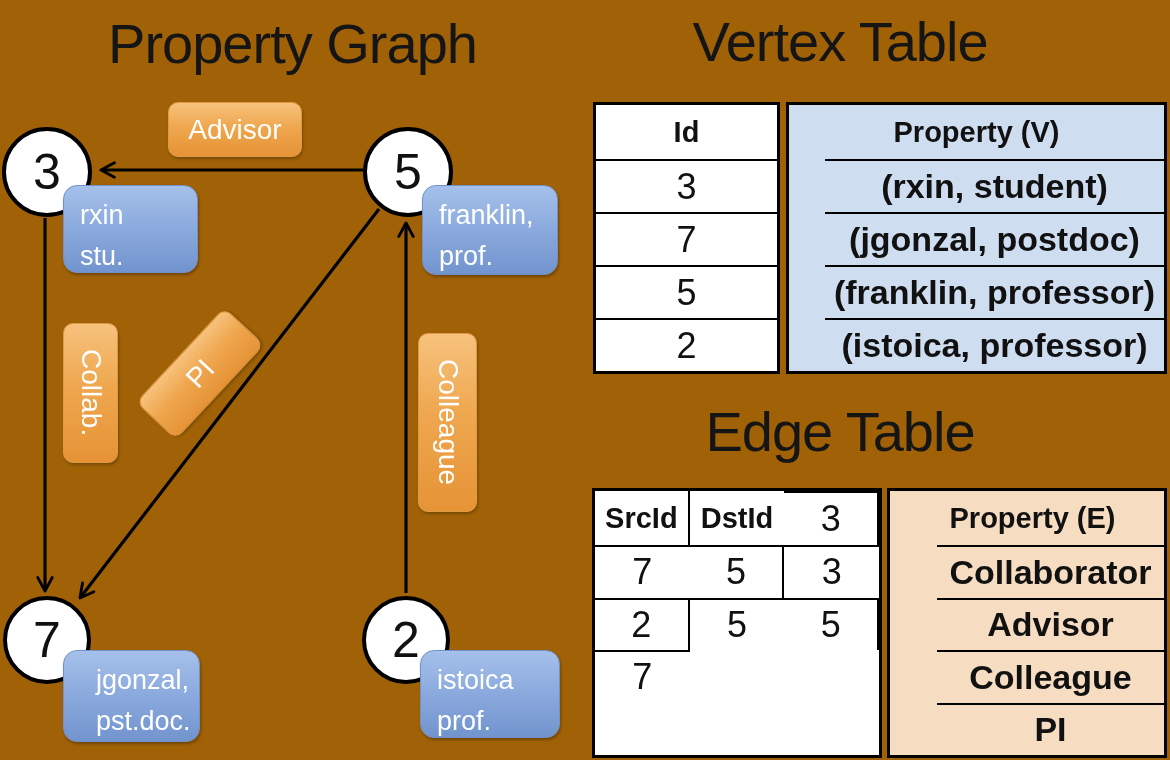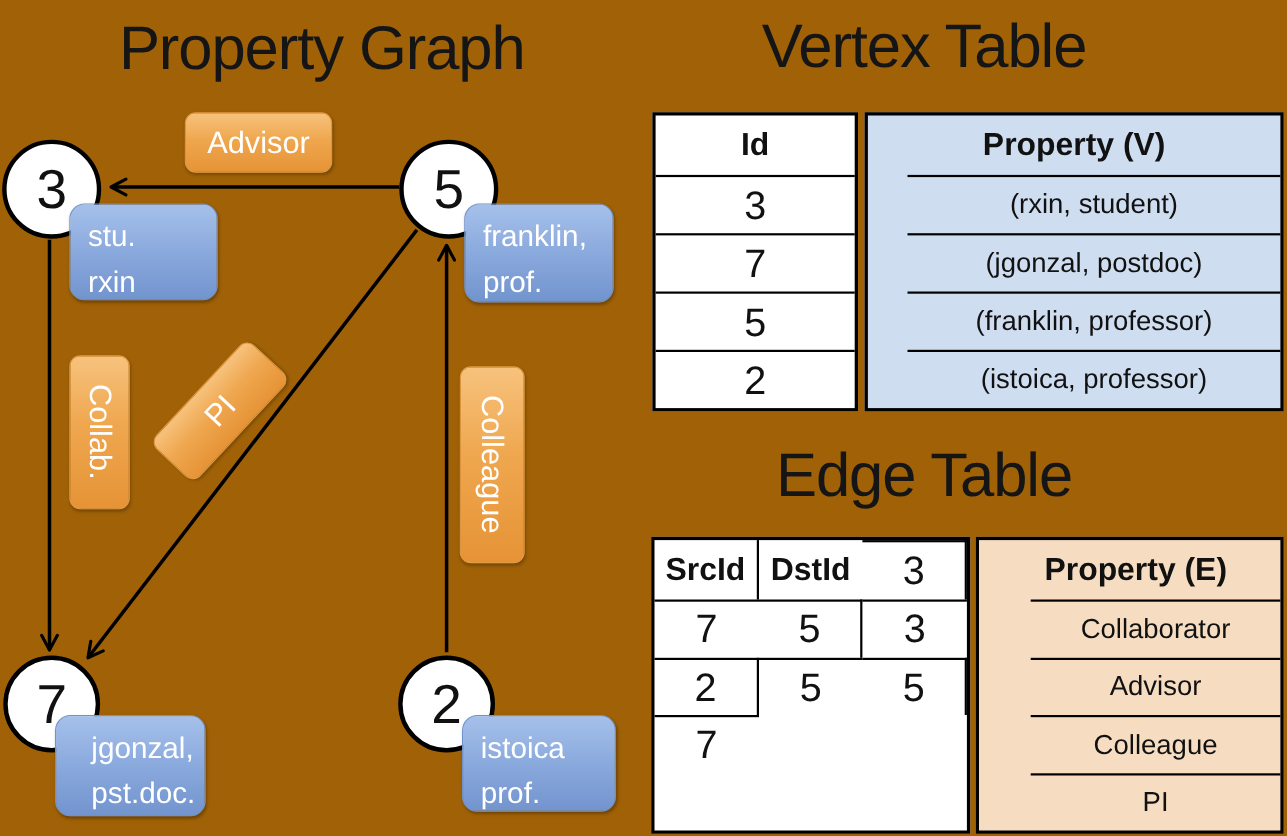--- a/index.html
+++ b/index.html
@@ -48,21 +48,21 @@
   .tbl{
     position:absolute;box-sizing:border-box;border:3px solid #000;display:grid;background:#fff;
   }
   .tbl .cell{
     box-sizing:border-box;display:flex;align-items:center;justify-content:center;
     border-top:2.5px solid #000;white-space:nowrap;
   }
   .tbl .cell.first{border-top:none;}
   .tbl .cell.head{font-weight:700;font-size:29px;}
   .tbl .cell.num{font-size:36px;font-weight:300;}
-  .tbl .cell.txt{font-size:25px;font-weight:400;margin-left:36px;}
+  .tbl .cell.txt{font-size:34px;font-weight:700;margin-left:36px;}
   .tbl .cell.colsep{border-right:2.5px solid #000;}
   #vt-id   {left:593px;top:102px;width:187px;height:272px;grid-template-rows:54px 1fr 1fr 1fr 1fr;}
   #vt-prop {left:786px;top:102px;width:381px;height:272px;grid-template-rows:54px 1fr 1fr 1fr 1fr;background:#cfddf1;}
   #et-ids  {left:592px;top:488px;width:290px;height:270px;grid-template-columns:1fr 1fr 1fr;grid-template-rows:54px 1fr 1fr 1fr 1fr;}
   #et-prop {left:887px;top:488px;width:280px;height:270px;grid-template-rows:54px 1fr 1fr 1fr 1fr;background:#f6ddc2;padding-left:11px;}
 </style>
 </head>
 <body>
 
 <div class="stage">
@@ -95,28 +95,28 @@
     <span class="vtext">Collab.</span>
   </div>
   <div class="epill" id="pill-pi" style="left:135px;top:346px;width:130px;height:55px;">
     <span>PI</span>
   </div>
   <div class="epill" style="left:418px;top:333px;width:59px;height:179px;">
     <span class="vtext">Colleague</span>
   </div>
 
   <div class="vbox" style="left:63px;top:185px;width:135px;height:88px;">
+    <div>rxin</div>
     <div>stu.</div>
-    <div>rxin</div>
   </div>
   <div class="vbox" style="left:422px;top:185px;width:136px;height:90px;">
     <div>franklin,</div>
     <div>prof.</div>
   </div>
-  <div class="vbox" style="left:50px;top:650px;width:137px;height:92px;padding-left:32px;">
+  <div class="vbox" style="left:63px;top:650px;width:137px;height:92px;padding-left:32px;">
     <div>jgonzal,</div>
     <div>pst.doc.</div>
   </div>
   <div class="vbox" style="left:420px;top:650px;width:140px;height:88px;">
     <div>istoica</div>
     <div>prof.</div>
   </div>
 
   <div class="tbl" id="vt-id">
     <div class="cell head first">Id</div>

